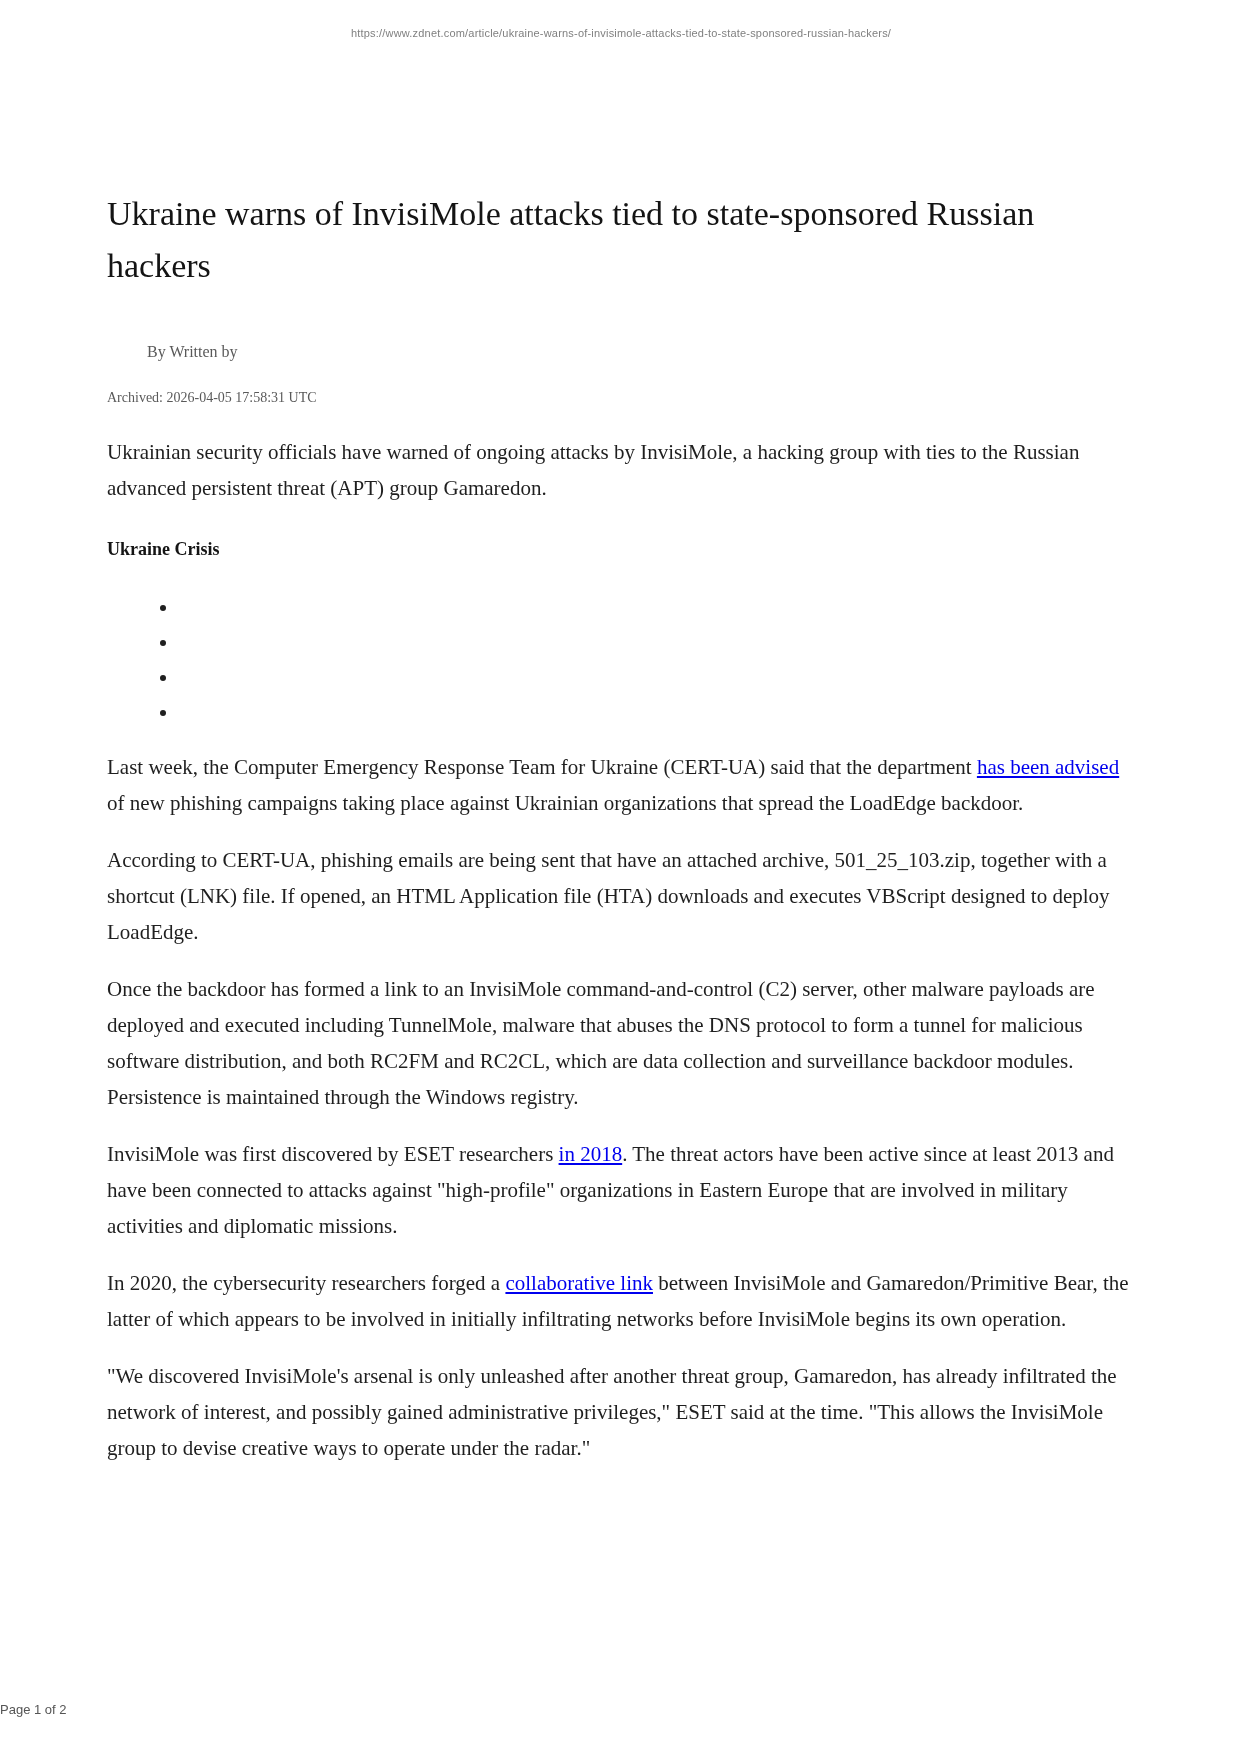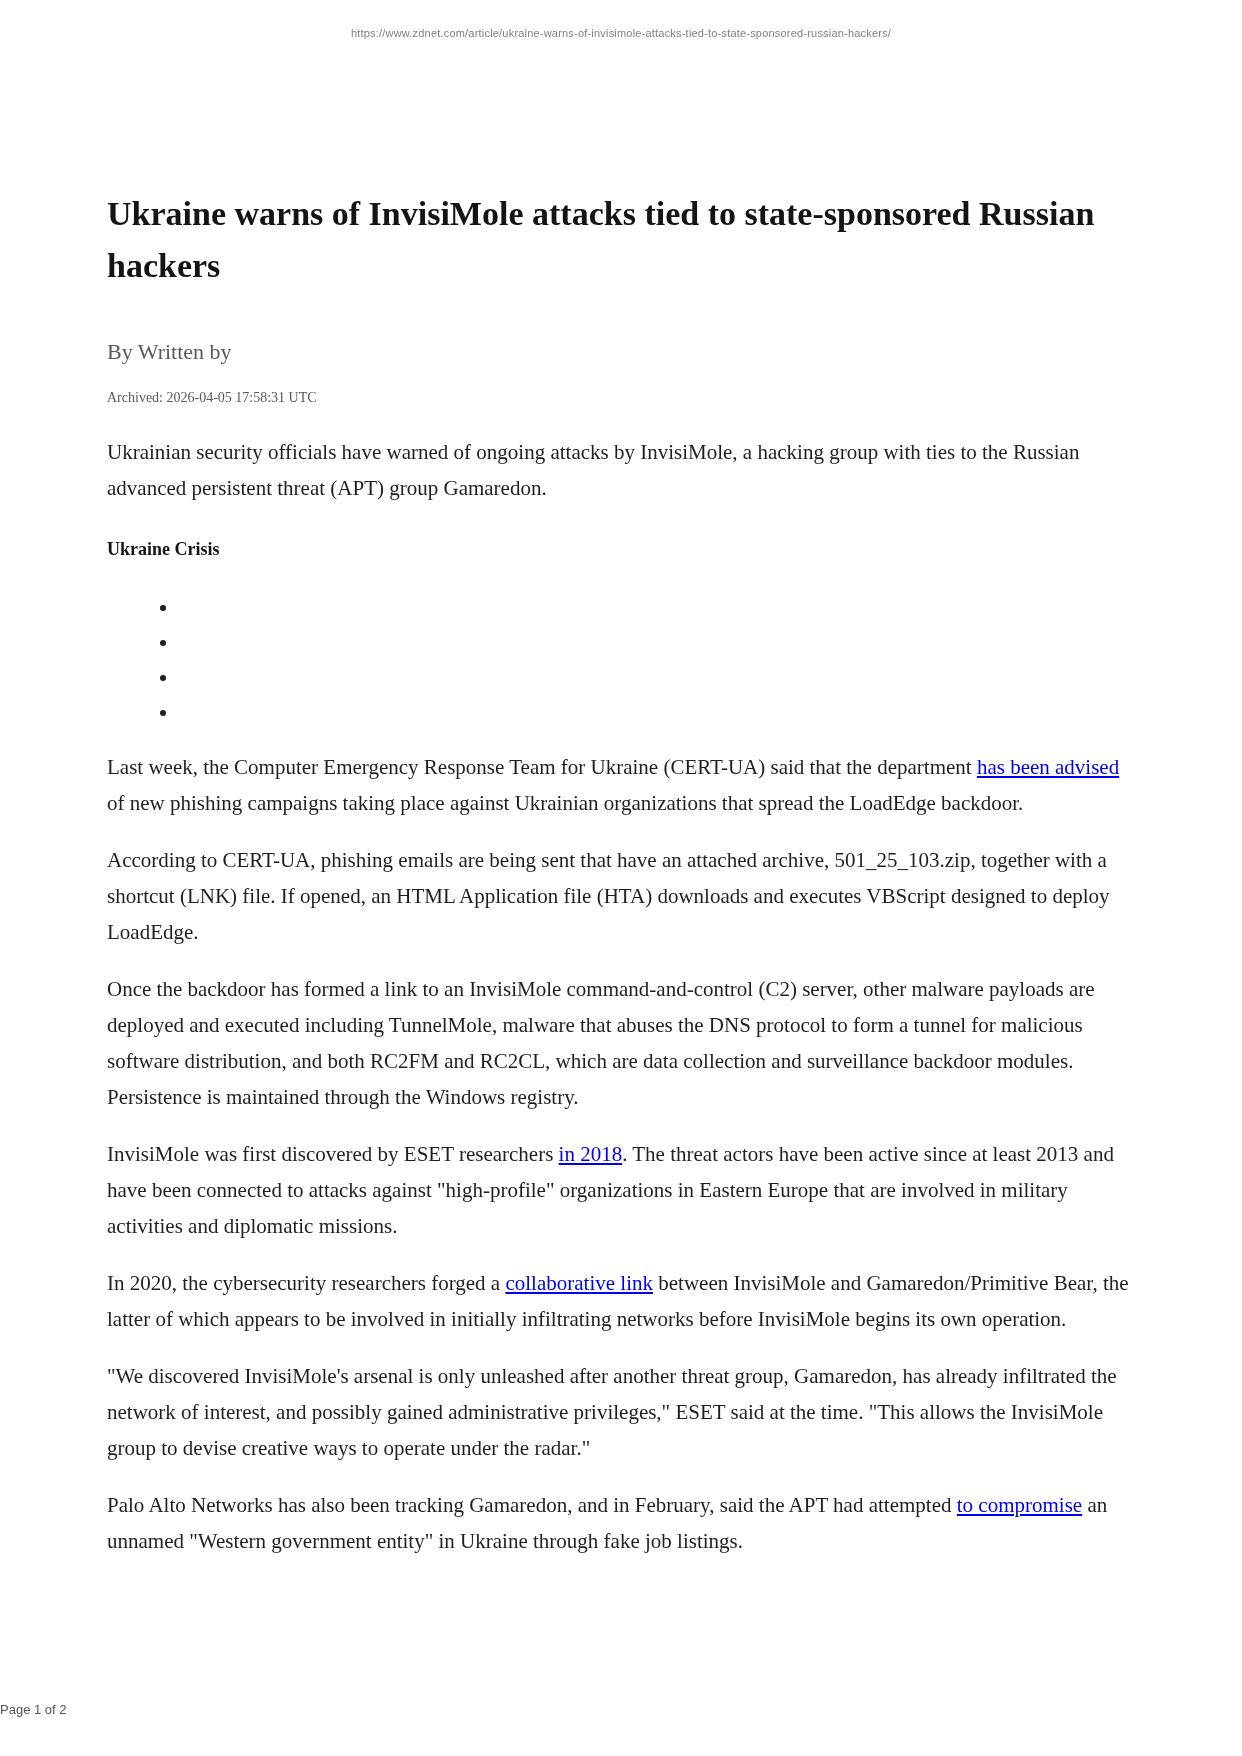--- a/index.html
+++ b/index.html
@@ -37,28 +37,29 @@
   .content {
     position: absolute;
     top: 0;
     left: 107px;
     width: 1028px;
   }
   .article-title {
     margin: 188px 0 0 0;
     font-size: 34px;
     line-height: 52px;
-    font-weight: bold;
+    font-weight: normal;
     color: var(--title-color);
   }
   .byline {
     margin-top: 48px;
-    font-size: 22px;
+    font-size: 16px;
     line-height: 24px;
     color: var(--muted-color);
+    margin-left: 40px;
   }
   .archived {
     margin-top: 22px;
     font-size: 14px;
     line-height: 24px;
     color: var(--muted-color);
   }
   .intro {
     margin-top: 24px;
     font-size: 21px;
@@ -131,20 +132,19 @@
         <li></li>
       </ul>
 
     <div class="article-body">
         <p>Last week, the Computer Emergency Response Team for Ukraine (CERT-UA) said that the department <a class="inline-link">has been advised</a> of new phishing campaigns taking place against Ukrainian organizations that spread the LoadEdge backdoor.</p>
         <p>According to CERT-UA, phishing emails are being sent that have an attached archive, 501_25_103.zip, together with a shortcut (LNK) file. If opened, an HTML Application file (HTA) downloads and executes VBScript designed to deploy LoadEdge.</p>
         <p>Once the backdoor has formed a link to an InvisiMole command-and-control (C2) server, other malware payloads are deployed and executed including TunnelMole, malware that abuses the DNS protocol to form a tunnel for malicious software distribution, and both RC2FM and RC2CL, which are data collection and surveillance backdoor modules. Persistence is maintained through the Windows registry.</p>
         <p>InvisiMole was first discovered by ESET researchers <a class="inline-link">in 2018</a>. The threat actors have been active since at least 2013 and have been connected to attacks against "high-profile" organizations in Eastern Europe that are involved in military activities and diplomatic missions.</p>
         <p>In 2020, the cybersecurity researchers forged a <a class="inline-link">collaborative link</a> between InvisiMole and Gamaredon/Primitive Bear, the latter of which appears to be involved in initially infiltrating networks before InvisiMole begins its own operation.</p>
         <p>"We discovered InvisiMole's arsenal is only unleashed after another threat group, Gamaredon, has already infiltrated the network of interest, and possibly gained administrative privileges," ESET said at the time. "This allows the InvisiMole group to devise creative ways to operate under the radar."</p>
-        <p>Palo Alto Networks has also been tracking Gamaredon, and in February, said the APT had attempted <a class="inline-link">to compromise</a> an unnamed "Western government entity" in Ukraine through fake job listings.</p>
       </div>
 
   </div>
 
   <div class="footer-page">Page 1 of 2</div>
 
 </div>
 
 </body></html>

